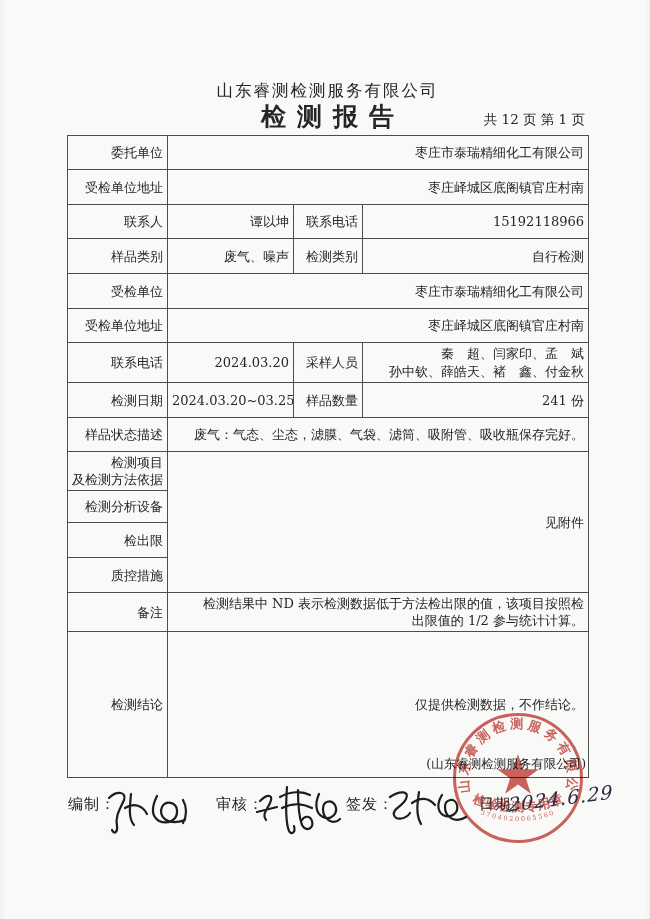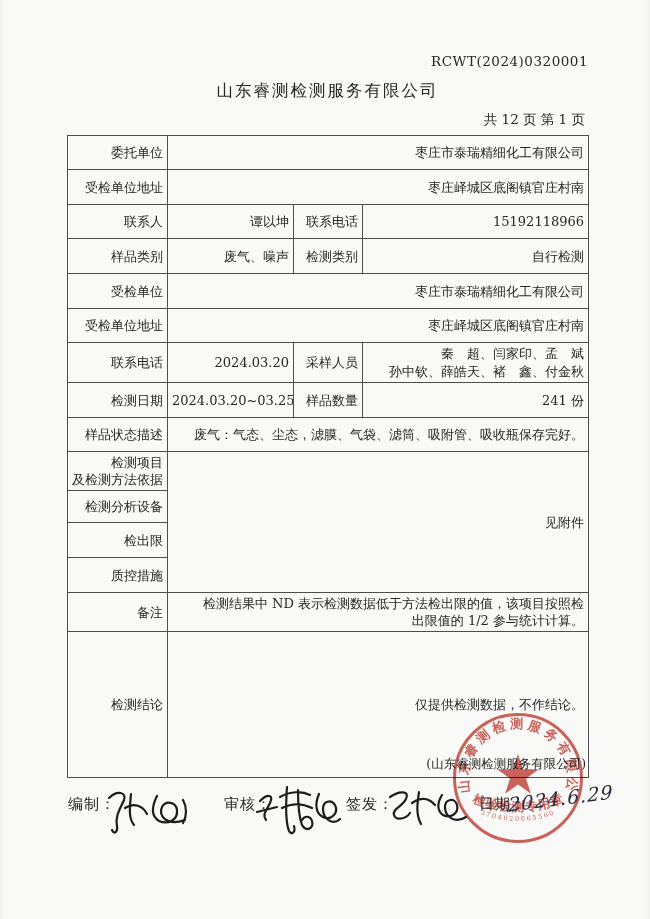--- a/index.html
+++ b/index.html
@@ -28,21 +28,21 @@
   }
   tr.h34{height:34px} tr.h35{height:35px} tr.h40{height:40px}
   tr.h39{height:39px} tr.h32{height:32px} tr.h146{height:146px}
   td.two-line{line-height:18px;}
   td.remark-cell{text-align:left; text-indent:2em; padding:1px 7px; line-height:18px;}
   td.conclusion-cell{position:relative; text-align:left; vertical-align:top; padding:6px 8px;}
   .stamp-note{position:absolute; right:2px; bottom:5px; font-size:12.5px; white-space:nowrap;}
   .personnel div{line-height:18px;}
 
   .footer-label{position:absolute; top:795px; font-size:15px; letter-spacing:1px; z-index:3;}
-  .lbl-prepared{left:68px;} .lbl-reviewed{left:216px;margin-left:8px;} .lbl-issued{left:346px;} .lbl-date{left:479px;}
+  .lbl-prepared{left:68px;} .lbl-reviewed{left:216px;} .lbl-issued{left:346px;} .lbl-date{left:479px;}
   .sig{position:absolute; z-index:3;}
   .sig path{stroke:#1d1d1d; stroke-width:2.2; fill:none; stroke-linecap:round;}
   .sig-prepared{left:103px; top:782px;}
   .sig-reviewed{left:252px; top:779px;}
   .sig-issued{left:382px; top:783px;}
   .hand-date{
     position:absolute; left:508px; top:787px; z-index:4; font-size:19px; color:#2a2a40;
     transform:rotate(-7deg) skewX(-8deg); letter-spacing:1px; font-style:italic; white-space:nowrap;
   }
   .stamp{position:absolute; left:438px; top:698px; z-index:2; mix-blend-mode:multiply; opacity:.85;}
@@ -50,22 +50,22 @@
   .edge-shade{position:absolute; top:0; left:0; width:100%; height:100%; pointer-events:none;
     background:linear-gradient(90deg, rgba(0,0,0,.035) 0, rgba(0,0,0,0) 6px),
                linear-gradient(270deg, rgba(0,0,0,.03) 0, rgba(0,0,0,0) 5px);}
 </style>
 </head>
 <body>
 
 <div class="page">
   <div class="edge-shade"></div>
 
-  <div class="serial">RCWT(2024)0320001</div>
   <div class="company">山东睿测检测服务有限公司</div>
+  <div class="title">检测报告</div>
   <div class="pageinfo">
     <span>共 12 页</span>
     <span>第 1 页</span>
   </div>
 
   <table class="report">
     <colgroup>
       <col style="width:100px">
         <col style="width:126px">
         <col style="width:69px">

